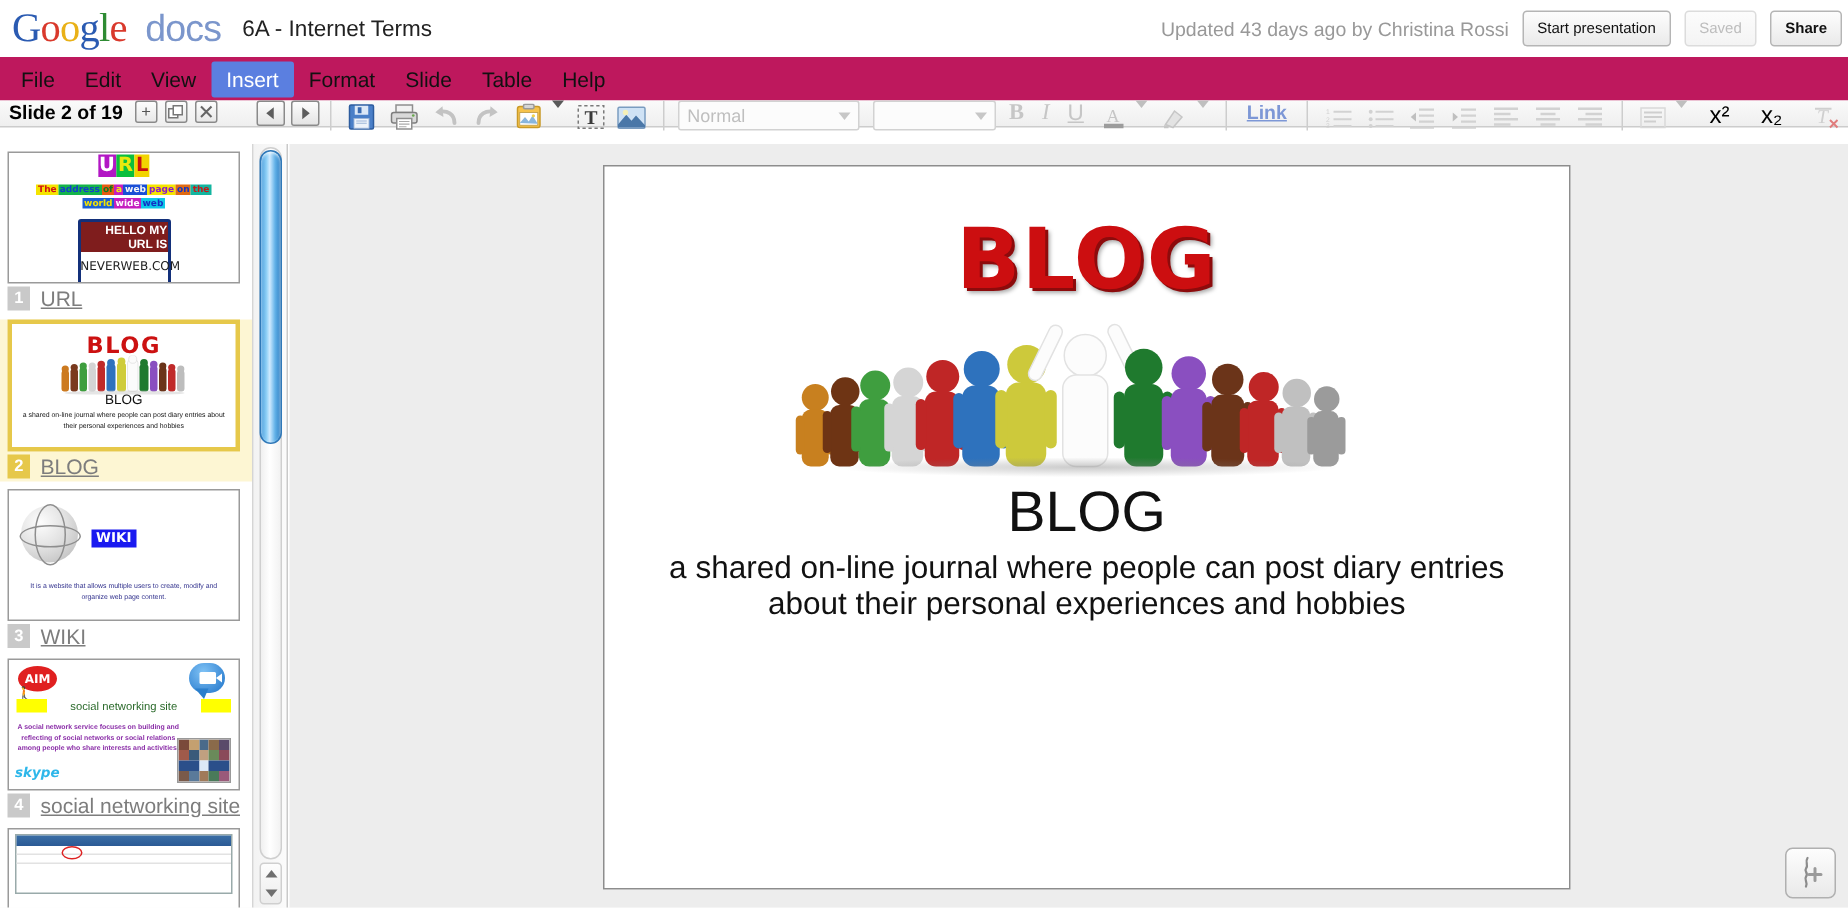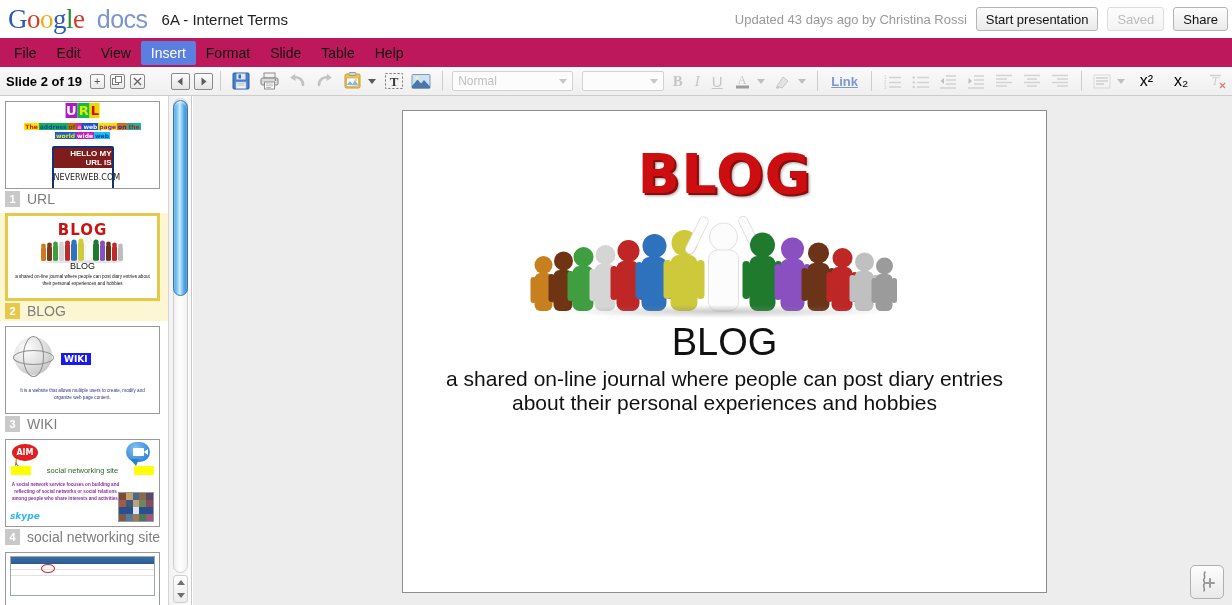--- a/index.html
+++ b/index.html
@@ -45,51 +45,51 @@
   .header-right {
     margin-left: auto; display: flex; align-items: center;
     gap: 9px; padding-right: 4px;
   }
   .updated-text {
     font-size: 13px; color: #999; white-space: nowrap;
   }
   .btn {
     border: 1px solid #b5b5b5; border-radius: 3px;
     background: linear-gradient(to bottom, #fdfdfd, #eaeaea);
-    font-size: 13px; color: #111;
+    font-size: 10px; color: #111;
     padding: 4px 9px; height: 24px;
     display: flex; align-items: center;
     cursor: pointer; white-space: nowrap;
   }
   .btn.disabled { color: #bdbdbd; border-color: #dcdcdc;
     background: linear-gradient(to bottom, #fcfcfc, #f4f4f4); cursor: default; }
-  .btn.strong { font-weight: normal; }
+  .btn.strong { font-weight: bold; }
 
   
   .menubar {
     position: absolute; left: 0; top: 38px;
     width: 1232px; height: 29px;
     background: #be185d;
     display: flex; align-items: center;
     padding-left: 4px;
   }
   .menu-item {
     font-size: 14px; color: #111;
     padding: 4px 10px; cursor: pointer;
     border-radius: 2px;
   }
   .menu-item.active { background: #5b7fe0; color: #fff; }
 
   
   .toolbar {
     position: absolute; left: 0; top: 67px;
-    width: 1232px; height: 29px;
+    width: 1232px; height: 18px;
     background: linear-gradient(to bottom, #fafafa, #efefef);
     border-bottom: 1px solid #cccccc;
-    display: flex; align-items: center;
+    display: flex; align-items: flex-start;
   }
   .slide-count {
     font-size: 13px; font-weight: bold; color: #000;
     margin-left: 6px; white-space: nowrap;
   }
   .tb-sq {
     width: 15px; height: 15px; margin-left: 5px;
     border: 1px solid #8a8a8a; border-radius: 2px;
     background: linear-gradient(to bottom,#fdfdfd,#e8e8e8);
     display: flex; align-items: center; justify-content: center;
@@ -158,21 +158,21 @@
     padding-left: 5px; gap: 7px;
   }
   .badge {
     width: 15px; height: 16px; background: #c9c9c9; color: #fff;
     font-size: 11px; font-weight: bold;
     display: flex; align-items: center; justify-content: center;
   }
   .thumb-wrap.selected .badge { background: #e6c84a; }
   .thumb-name {
     font-size: 14px; color: #7d7d7d; white-space: nowrap;
-    overflow: hidden; text-overflow: ellipsis;
+    overflow: hidden; text-overflow: ellipsis; text-decoration: underline;
   }
 
   
   .t1-url {
     position: absolute; left: 50%; transform: translateX(-50%); top: 2px;
     font-family: "DejaVu Sans", sans-serif; font-size: 13px; font-weight: bold;
     letter-spacing: 0px; line-height: 14px; white-space: nowrap;
   }
   .t1-desc {
     position: absolute; left: 2px; right: 2px; top: 20px;

